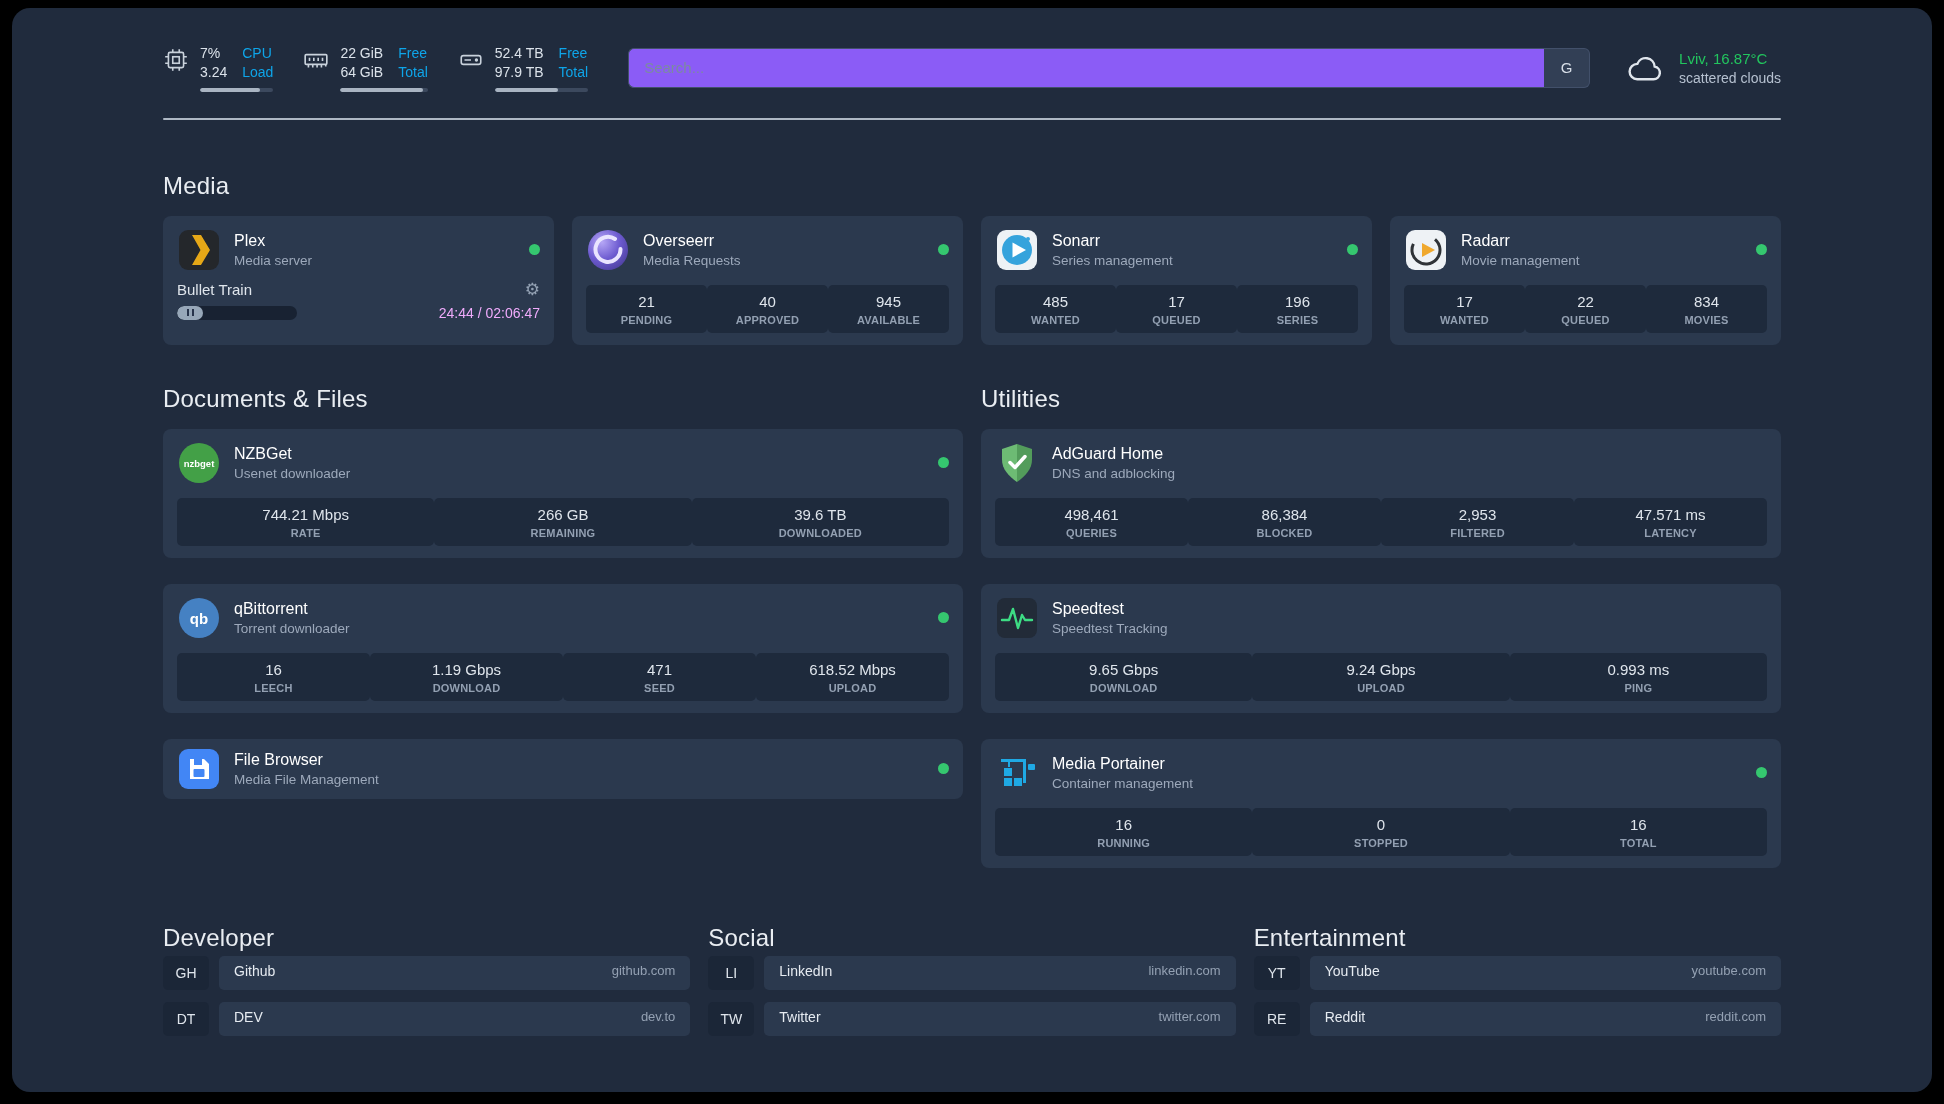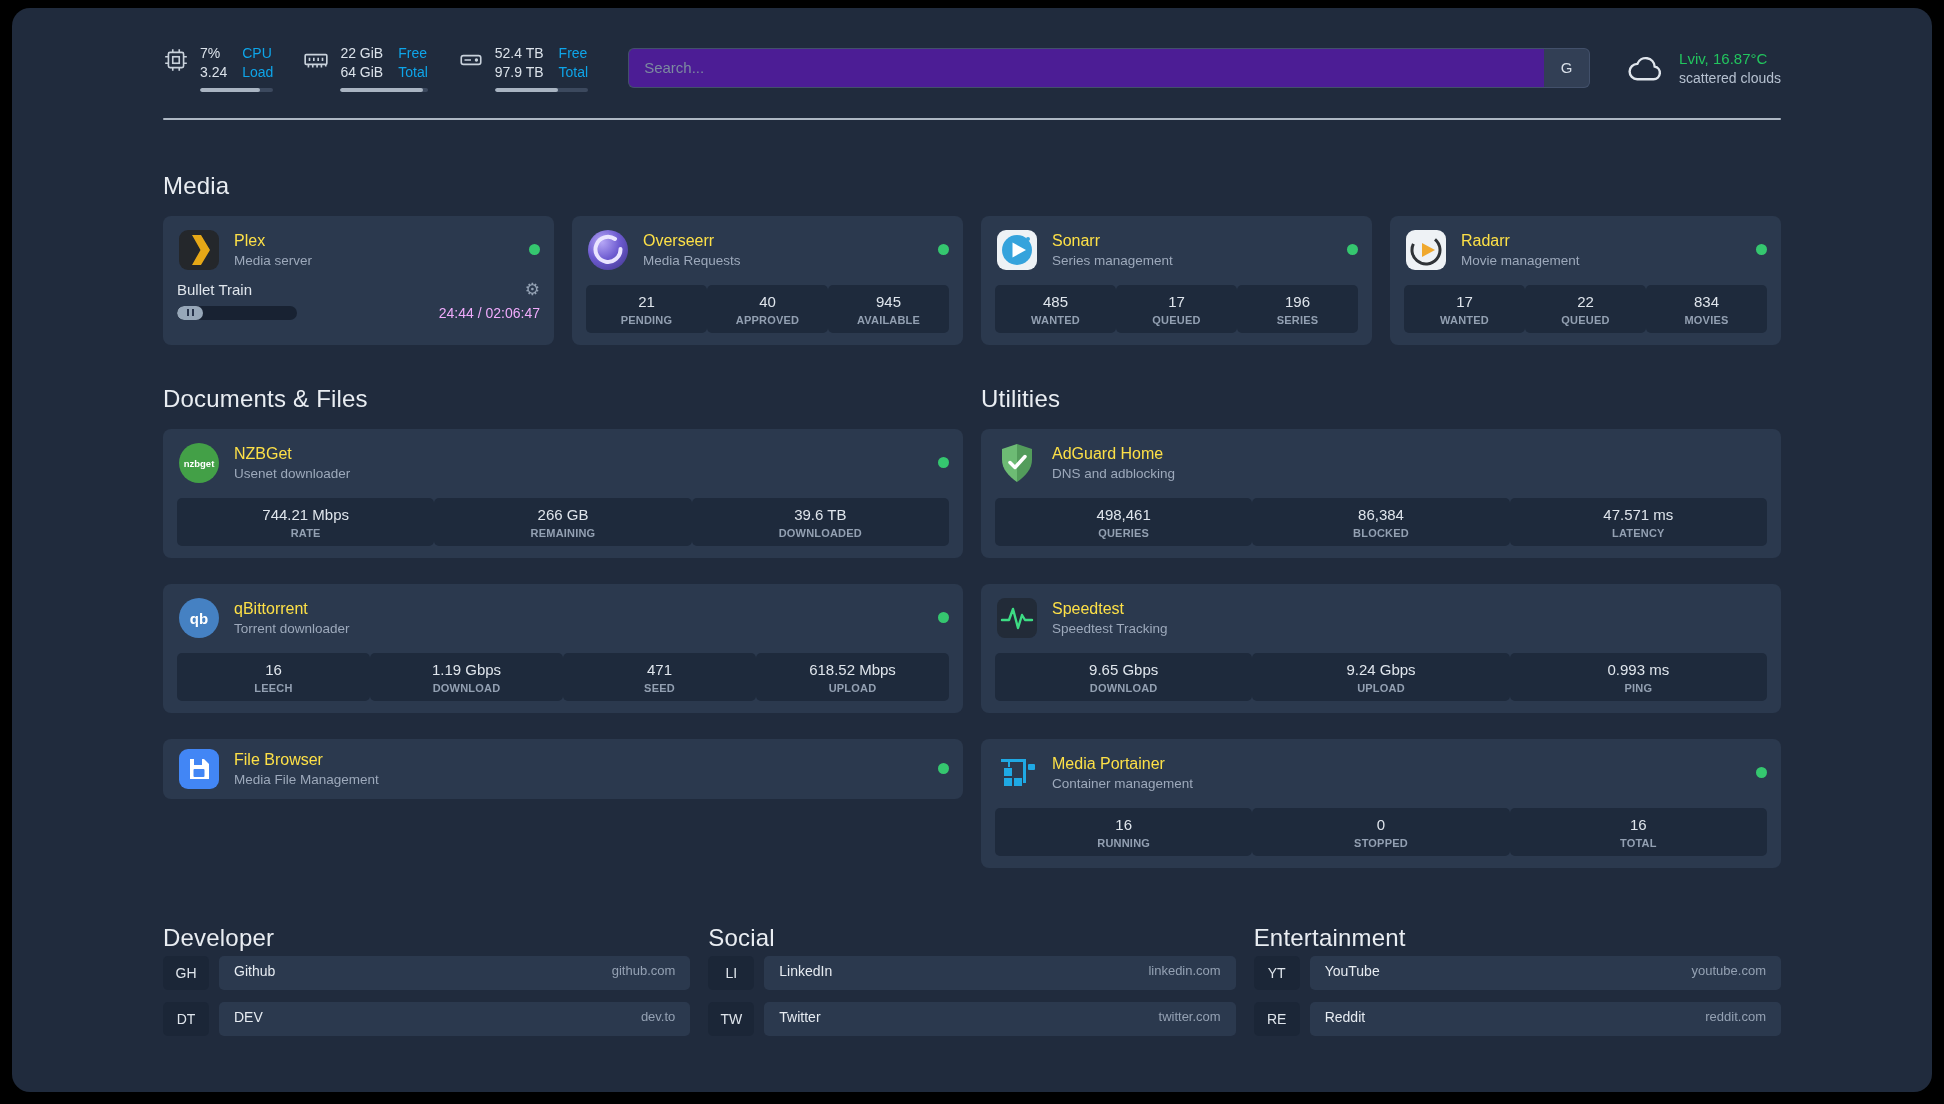--- a/index.html
+++ b/index.html
@@ -13,40 +13,40 @@
   .resource{display:flex;align-items:flex-start;gap:11px;margin-right:30px;}
   .res-icon{width:26px;height:26px;margin-top:3px;flex:0 0 26px;}
   .res-cols{display:flex;gap:15px;}
   .res-col{display:flex;flex-direction:column;font-size:14px;line-height:1.35;}
   .res-values{color:#dbe2ea;}
   .res-labels{color:#0ea5e9;}
   .res-bar{margin-top:6px;height:4px;background:#3c495e;border-radius:2px;overflow:hidden;}
   .res-fill{height:100%;background:#a9b4c2;border-radius:2px;}
 
   .searchbar{flex:1;display:flex;margin:0 36px 0 10px;height:40px;}
-  .search-input{flex:1;background:#4c1d95;border:1px solid #42506a;border-right:none;border-radius:6px 0 0 6px;padding:4px 15px;color:#dce3eb;font-size:15px;outline:none;font-family:inherit;}
+  .search-input{flex:1;background:#8b5cf6;border:1px solid #42506a;border-right:none;border-radius:6px 0 0 6px;padding:4px 15px;color:#dce3eb;font-size:15px;outline:none;font-family:inherit;}
   .search-input::placeholder{color:#7c8aa0;}
   .search-btn{width:46px;background:#323f55;border:1px solid #42506a;border-left:none;border-radius:0 6px 6px 0;color:#d8dfe8;font-size:15px;cursor:pointer;font-family:inherit;}
 
   .weather{display:flex;align-items:center;gap:13px;}
   .weather-icon{width:40px;height:32px;}
   .weather-loc{font-size:15px;color:#22c55e;}
   .weather-cond{font-size:14px;color:#b6c1d0;margin-top:3px;}
 
   .divider{height:2px;background:#c8d1dc;opacity:.85;margin-top:26px;border-radius:1px;}
 
   
   .section-title{font-size:24px;font-weight:500;color:#e9edf2;letter-spacing:.2px;}
   .media-section{margin-top:52px;}
   .media-grid{display:grid;grid-template-columns:repeat(4,1fr);gap:18px;margin-top:16px;}
 
   .card{background:#2b394e;border-radius:8px;padding:12px 14px;}
   .card-header{display:flex;align-items:center;gap:13px;}
   .svc-icon{width:44px;height:44px;flex:0 0 44px;}
-  .svc-name{font-size:16px;color:#fde047;font-weight:500;}
+  .svc-name{font-size:16px;color:#ffffff;font-weight:500;}
   .svc-sub{font-size:13.5px;color:#9da9bb;margin-top:3px;}
   .dot{width:11px;height:11px;border-radius:50%;background:#35c76f;margin-left:auto;align-self:center;flex:0 0 11px;}
 
   .stats{display:flex;gap:0;margin-top:13px;}
   .stat{flex:1;background:#1e2a3c;border-radius:5px;text-align:center;padding:8px 2px 7px;}
   .stat-value{font-size:15px;color:#dfe5ec;}
   .stat-label{font-size:11px;font-weight:bold;color:#93a0b2;margin-top:4px;letter-spacing:.2px;}
 
   
   .player{margin-top:9px;}
@@ -404,20 +404,24 @@
         <div class="stats">
           <div class="stat">
             <div class="stat-value">498,461</div>
             <div class="stat-label">QUERIES</div>
           </div>
           <div class="stat">
             <div class="stat-value">86,384</div>
             <div class="stat-label">BLOCKED</div>
           </div>
           <div class="stat">
+            <div class="stat-value">2,953</div>
+            <div class="stat-label">FILTERED</div>
+          </div>
+          <div class="stat">
             <div class="stat-value">47.571 ms</div>
             <div class="stat-label">LATENCY</div>
           </div>
         </div>
       </div>
 
       <div class="card">
         <div class="card-header">
           <svg class="svc-icon" viewBox="0 0 44 44">
             <rect x="2" y="2" width="40" height="40" rx="8" fill="#222b38"></rect>

